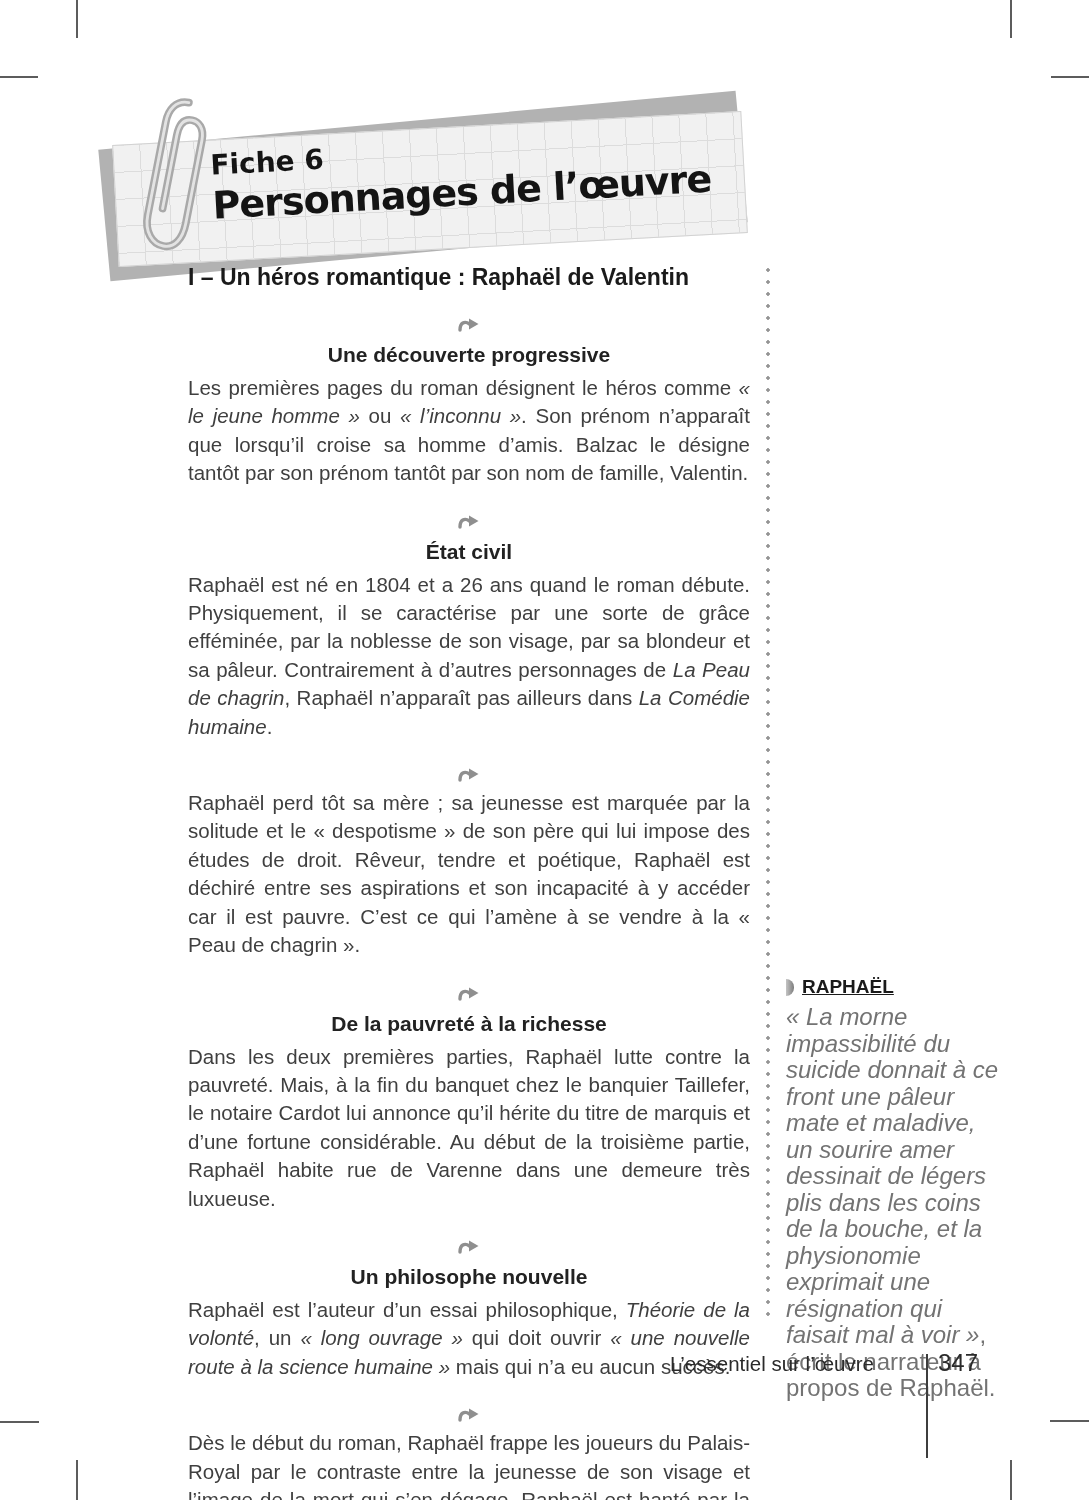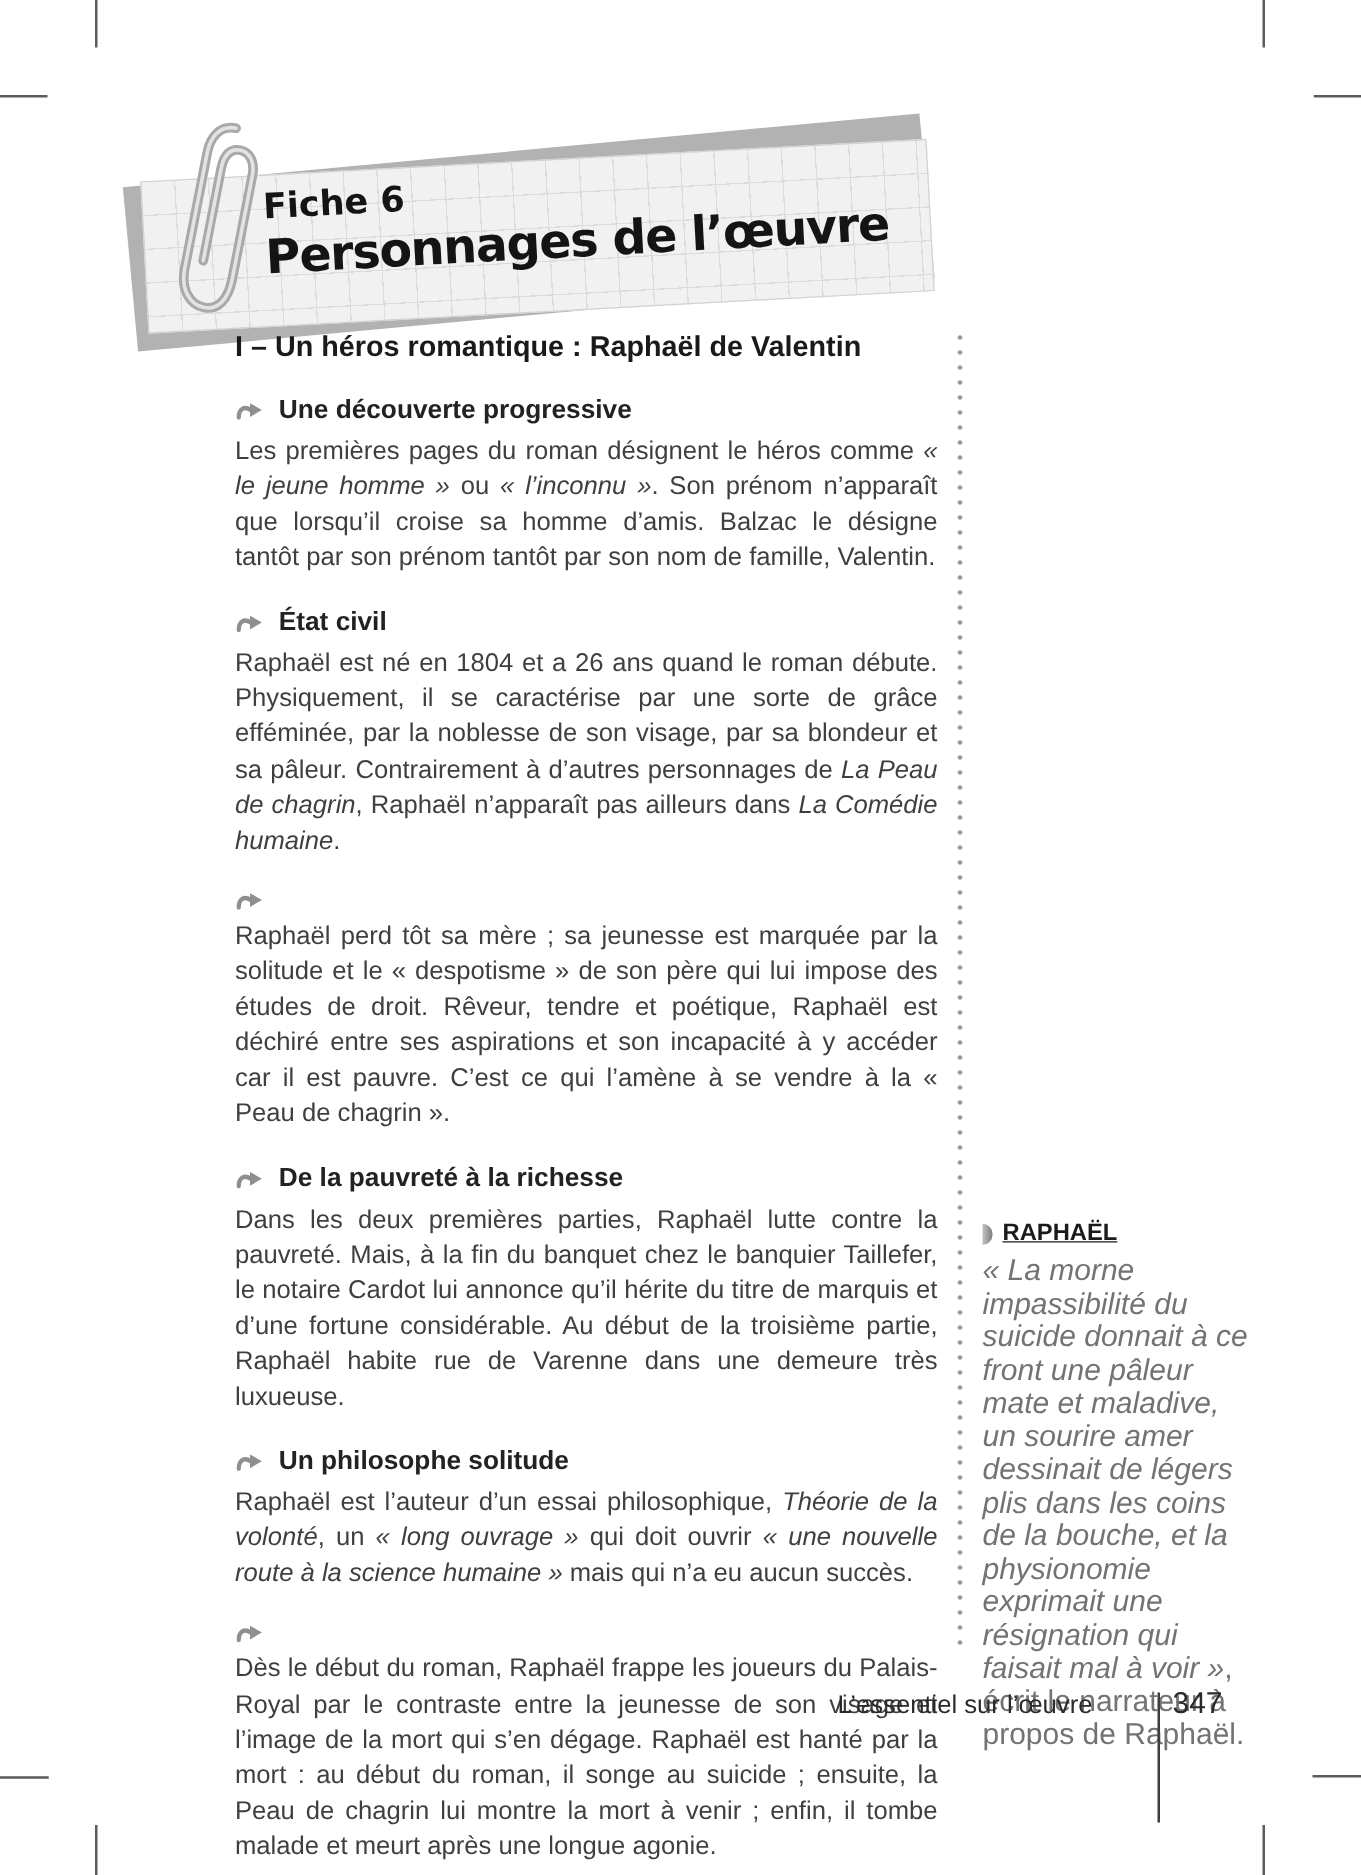--- a/index.html
+++ b/index.html
@@ -22,21 +22,21 @@
   .banner-inner{position:relative;padding:8px 0 0 96px;}
   .fiche-label{font-family:"DejaVu Sans", sans-serif;font-size:28px;font-weight:bold;
     color:#141414;letter-spacing:0;}
   .banner-title{font-family:"DejaVu Sans", sans-serif;font-size:38px;font-weight:bold;
     color:#141414;letter-spacing:-1px;margin-top:2px;}
   .paperclip{position:absolute;left:34px;top:-14px;width:74px;height:178px;z-index:4;}
   
   .main-col{position:absolute;left:188px;top:264px;width:562px;}
   .main-heading{font-size:23px;font-weight:bold;color:#1a1a1a;margin:0 0 4px 0;}
   .sec-title{font-size:21px;font-weight:bold;color:#222222;
-    margin:25px 0 7px 0;display:flex;align-items:center;gap:11px;}
+    margin:25px 0 7px 0;display:flex;align-items:center;gap:11px;flex-direction:column;}
   .sec-title svg{flex:0 0 auto;}
   .para{font-size:20.5px;line-height:28.4px;color:#3f3f3f;text-align:justify;margin:0;}
   .it{font-style:italic;}
   
   .dotted-sep{position:absolute;left:766px;top:268px;width:4px;height:1054px;
     background-image:radial-gradient(circle at 2px 2px, #949494 1.5px, transparent 2px);
     background-size:4px 12px;background-repeat:repeat-y;}
   
   .sidebar{position:absolute;left:786px;top:976px;width:220px;}
   .sidebar-title{font-size:19px;font-weight:bold;color:#1a1a1a;
@@ -117,21 +117,21 @@
           <span>De la pauvreté à la richesse</span>
         </h3>
         <p class="para"><span>Dans les deux premières parties, Raphaël lutte contre la pauvreté. Mais, à la fin du banquet chez le banquier Taillefer, le notaire Cardot lui annonce qu’il hérite du titre de marquis et d’une fortune considérable. Au début de la troisième partie, Raphaël habite rue de Varenne dans une demeure très luxueuse.</span></p>
       </section>
       <section>
         <h3 class="sec-title">
           <svg width="24" height="16" viewBox="0 0 22 16">
     <path d="M2 14 C2 7 6.5 4.5 11.5 8" fill="none" stroke="#8f8f8f" stroke-width="3.4" stroke-linecap="round"></path>
     <polygon points="11,2.5 20.5,8 11,13.5" fill="#8f8f8f"></polygon>
   </svg>
-          <span>Un philosophe solitude</span>
+          <span>Un philosophe nouvelle</span>
         </h3>
         <p class="para"><span>Raphaël est l’auteur d’un essai philosophique, </span><span class="it">Théorie de la volonté</span><span>, un </span><span class="it">« long ouvrage »</span><span> qui doit ouvrir </span><span class="it">« une nouvelle route à la science humaine »</span><span> mais qui n’a eu aucun succès.</span></p>
       </section>
       <section>
         <h3 class="sec-title">
           <svg width="24" height="16" viewBox="0 0 22 16">
     <path d="M2 14 C2 7 6.5 4.5 11.5 8" fill="none" stroke="#8f8f8f" stroke-width="3.4" stroke-linecap="round"></path>
     <polygon points="11,2.5 20.5,8 11,13.5" fill="#8f8f8f"></polygon>
   </svg>
         </h3>

